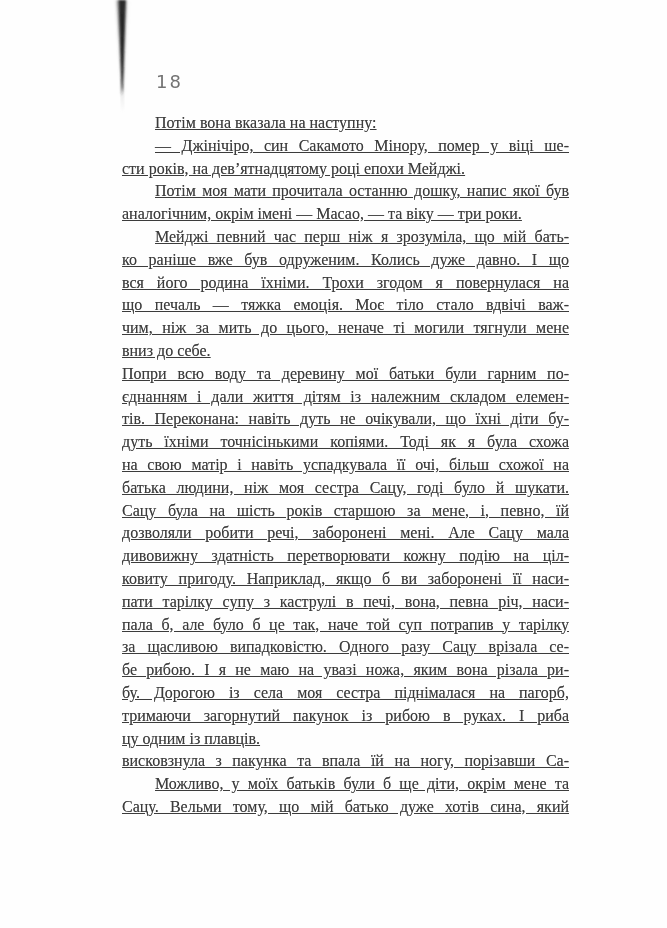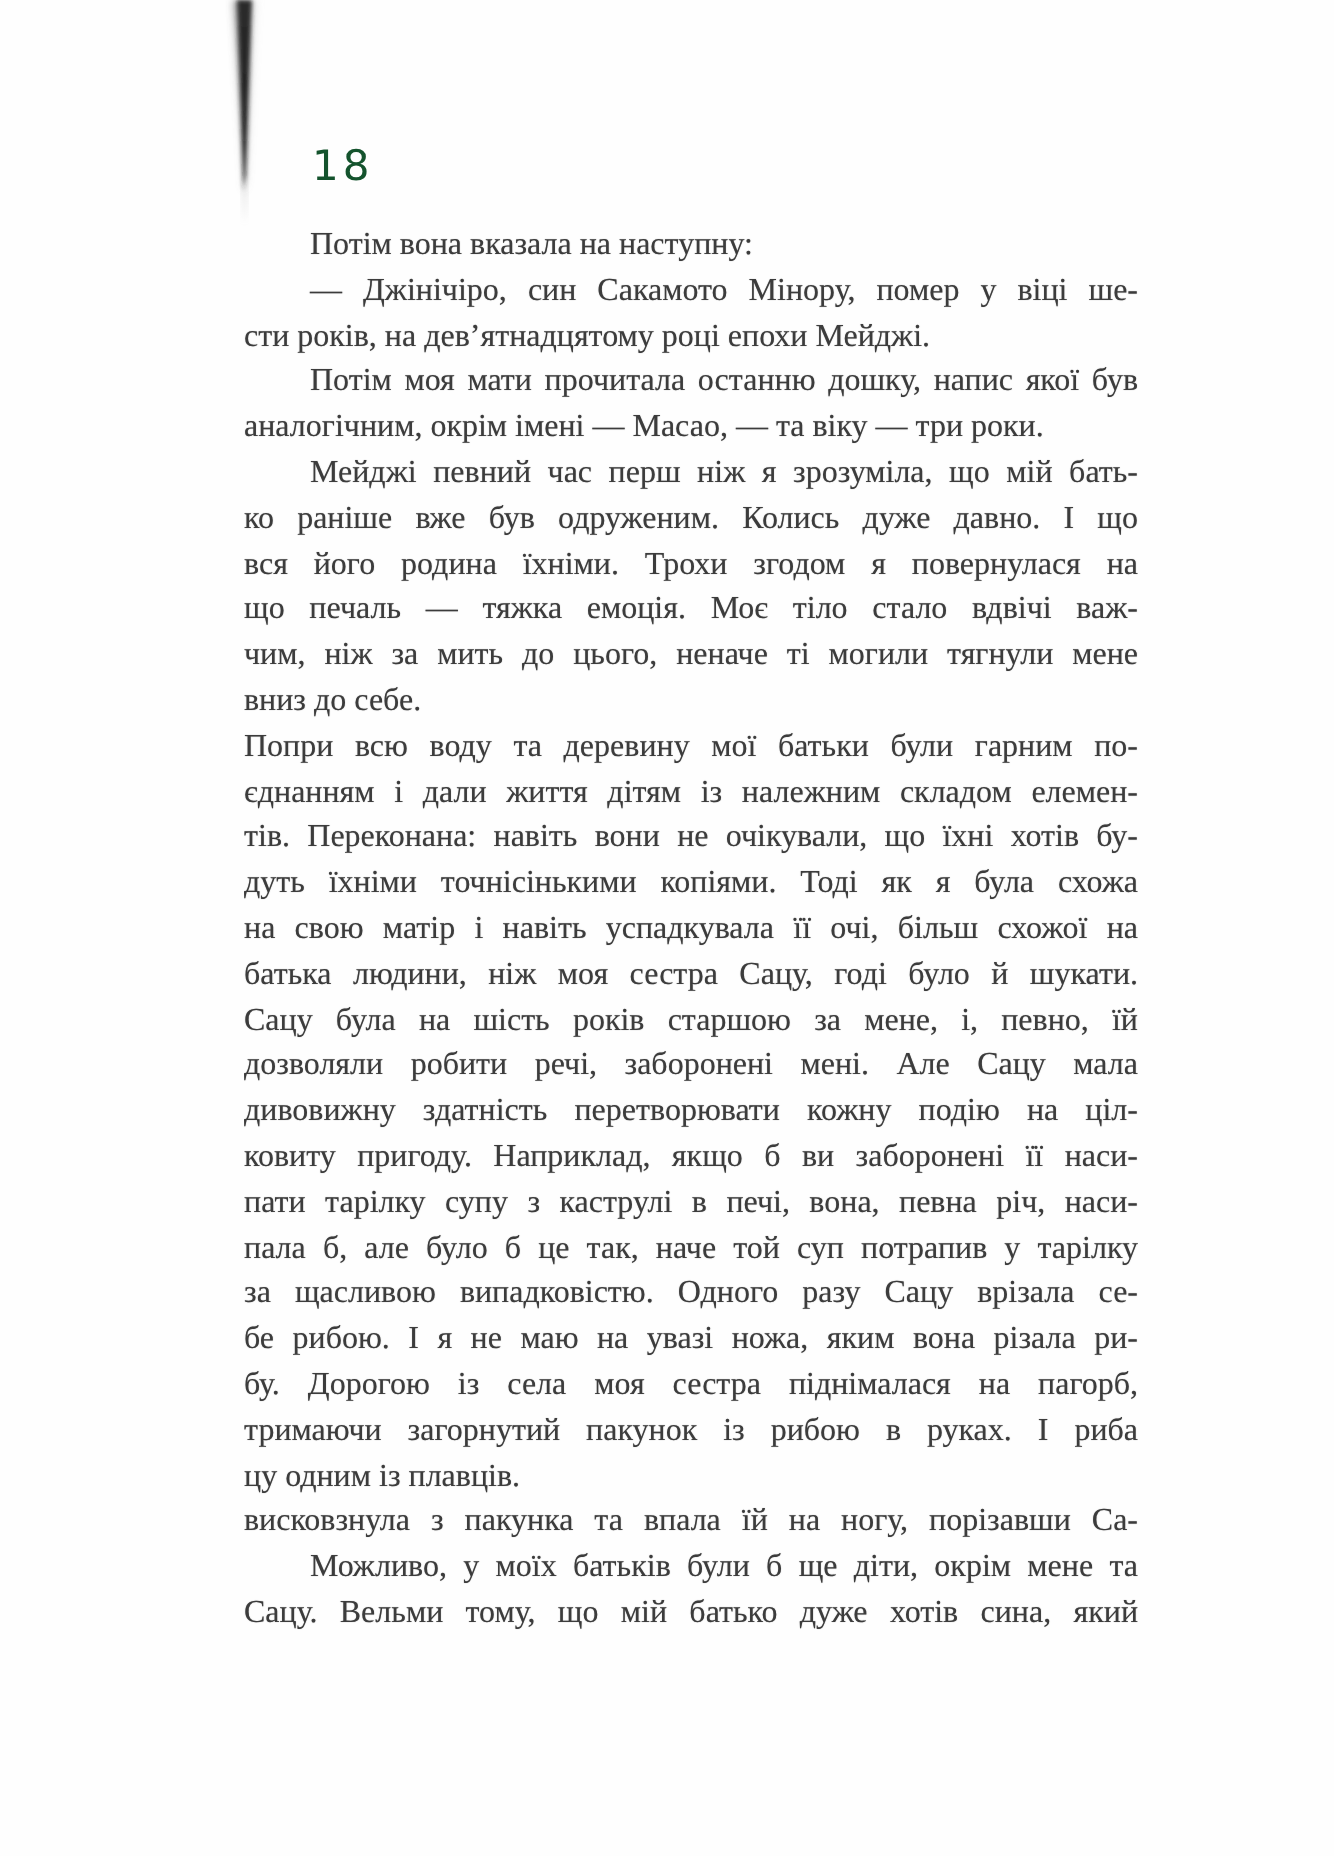--- a/index.html
+++ b/index.html
@@ -15,40 +15,41 @@
     background: #fefefe;
   }
   .scan-mark {
     position: absolute;
     left: 112px; top: 0;
   }
   .page-number {
     position: absolute;
     left: 156px; top: 71px;
     font-family: "DejaVu Sans", "Liberation Sans", sans-serif;
-    font-size: 21px;
+    font-size: 18px;
     letter-spacing: 2px;
-    color: #14532d;
+    color: #737373;
   }
   .text-block {
     position: absolute;
     left: 122px; top: 112px;
     width: 447px;
     font-size: 16px;
     line-height: 22.8px;
     color: #3c3c3c;
     text-shadow: 0 0 0.5px rgba(70,70,70,0.55);
   }
   .para { margin: 0; }
   .para.gap { }
   .line {
     height: 22.8px;
     overflow: hidden;
     text-align: justify;
     text-align-last: justify;
+    text-decoration: underline;
   }
   .line.last { text-align-last: left; }
   .para.indent .line:first-child { text-indent: 33px; }
 </style>
 </head>
 <body>
 
 <div class="page">
 
   <svg class="scan-mark" width="24" height="120" viewBox="0 0 24 120">
@@ -94,21 +95,21 @@
         <div class="line">Мейджі певний час перш ніж я зрозуміла, що мій бать-</div>
         <div class="line">ко раніше вже був одруженим. Колись дуже давно. І що</div>
         <div class="line">вся його родина їхніми. Трохи згодом я повернулася на</div>
         <div class="line">що печаль — тяжка емоція. Моє тіло стало вдвічі важ-</div>
         <div class="line">чим, ніж за мить до цього, неначе ті могили тягнули мене</div>
         <div class="line last">вниз до себе.</div>
       </div>
       <div class="para gap">
         <div class="line">Попри всю воду та деревину мої батьки були гарним по-</div>
         <div class="line">єднанням і дали життя дітям із належним складом елемен-</div>
-        <div class="line">тів. Переконана: навіть вони не очікували, що їхні хотів бу-</div>
+        <div class="line">тів. Переконана: навіть дуть не очікували, що їхні діти бу-</div>
         <div class="line">дуть їхніми точнісінькими копіями. Тоді як я була схожа</div>
         <div class="line">на свою матір і навіть успадкувала її очі, більш схожої на</div>
         <div class="line">батька людини, ніж моя сестра Сацу, годі було й шукати.</div>
         <div class="line">Сацу була на шість років старшою за мене, і, певно, їй</div>
         <div class="line">дозволяли робити речі, заборонені мені. Але Сацу мала</div>
         <div class="line">дивовижну здатність перетворювати кожну подію на ціл-</div>
         <div class="line">ковиту пригоду. Наприклад, якщо б ви заборонені її наси-</div>
         <div class="line">пати тарілку супу з каструлі в печі, вона, певна річ, наси-</div>
         <div class="line">пала б, але було б це так, наче той суп потрапив у тарілку</div>
         <div class="line">за щасливою випадковістю. Одного разу Сацу врізала се-</div>

